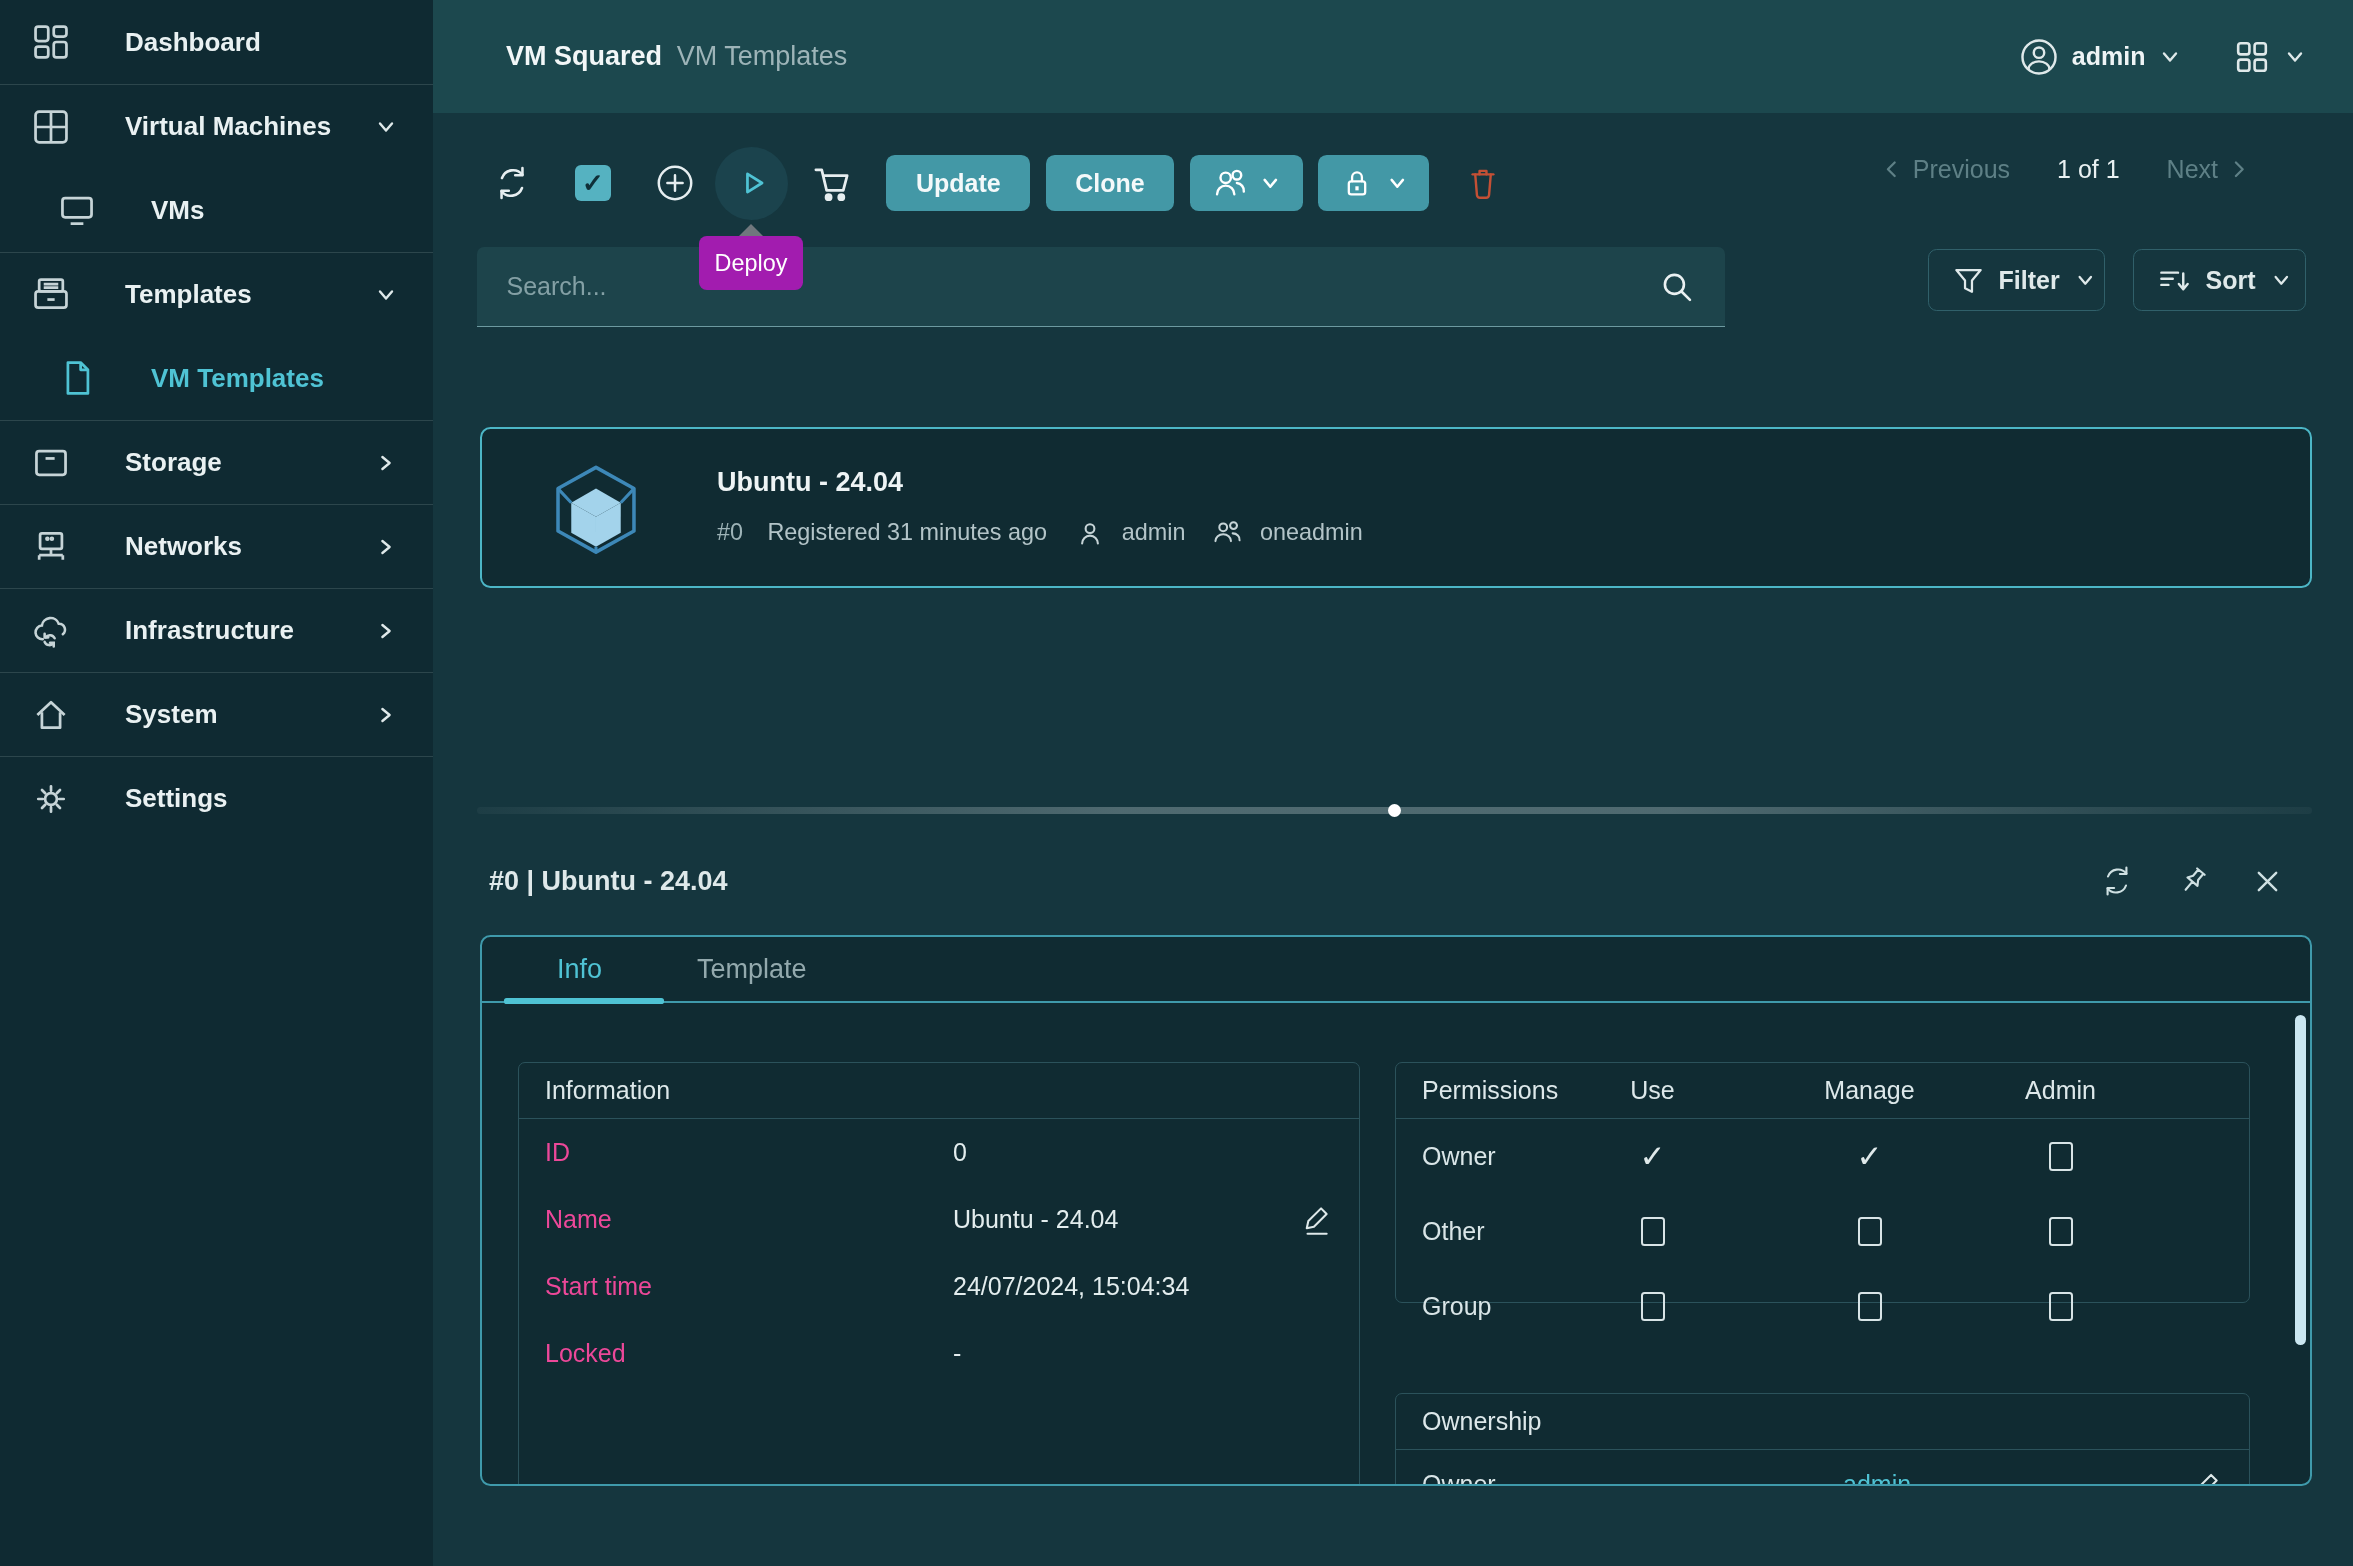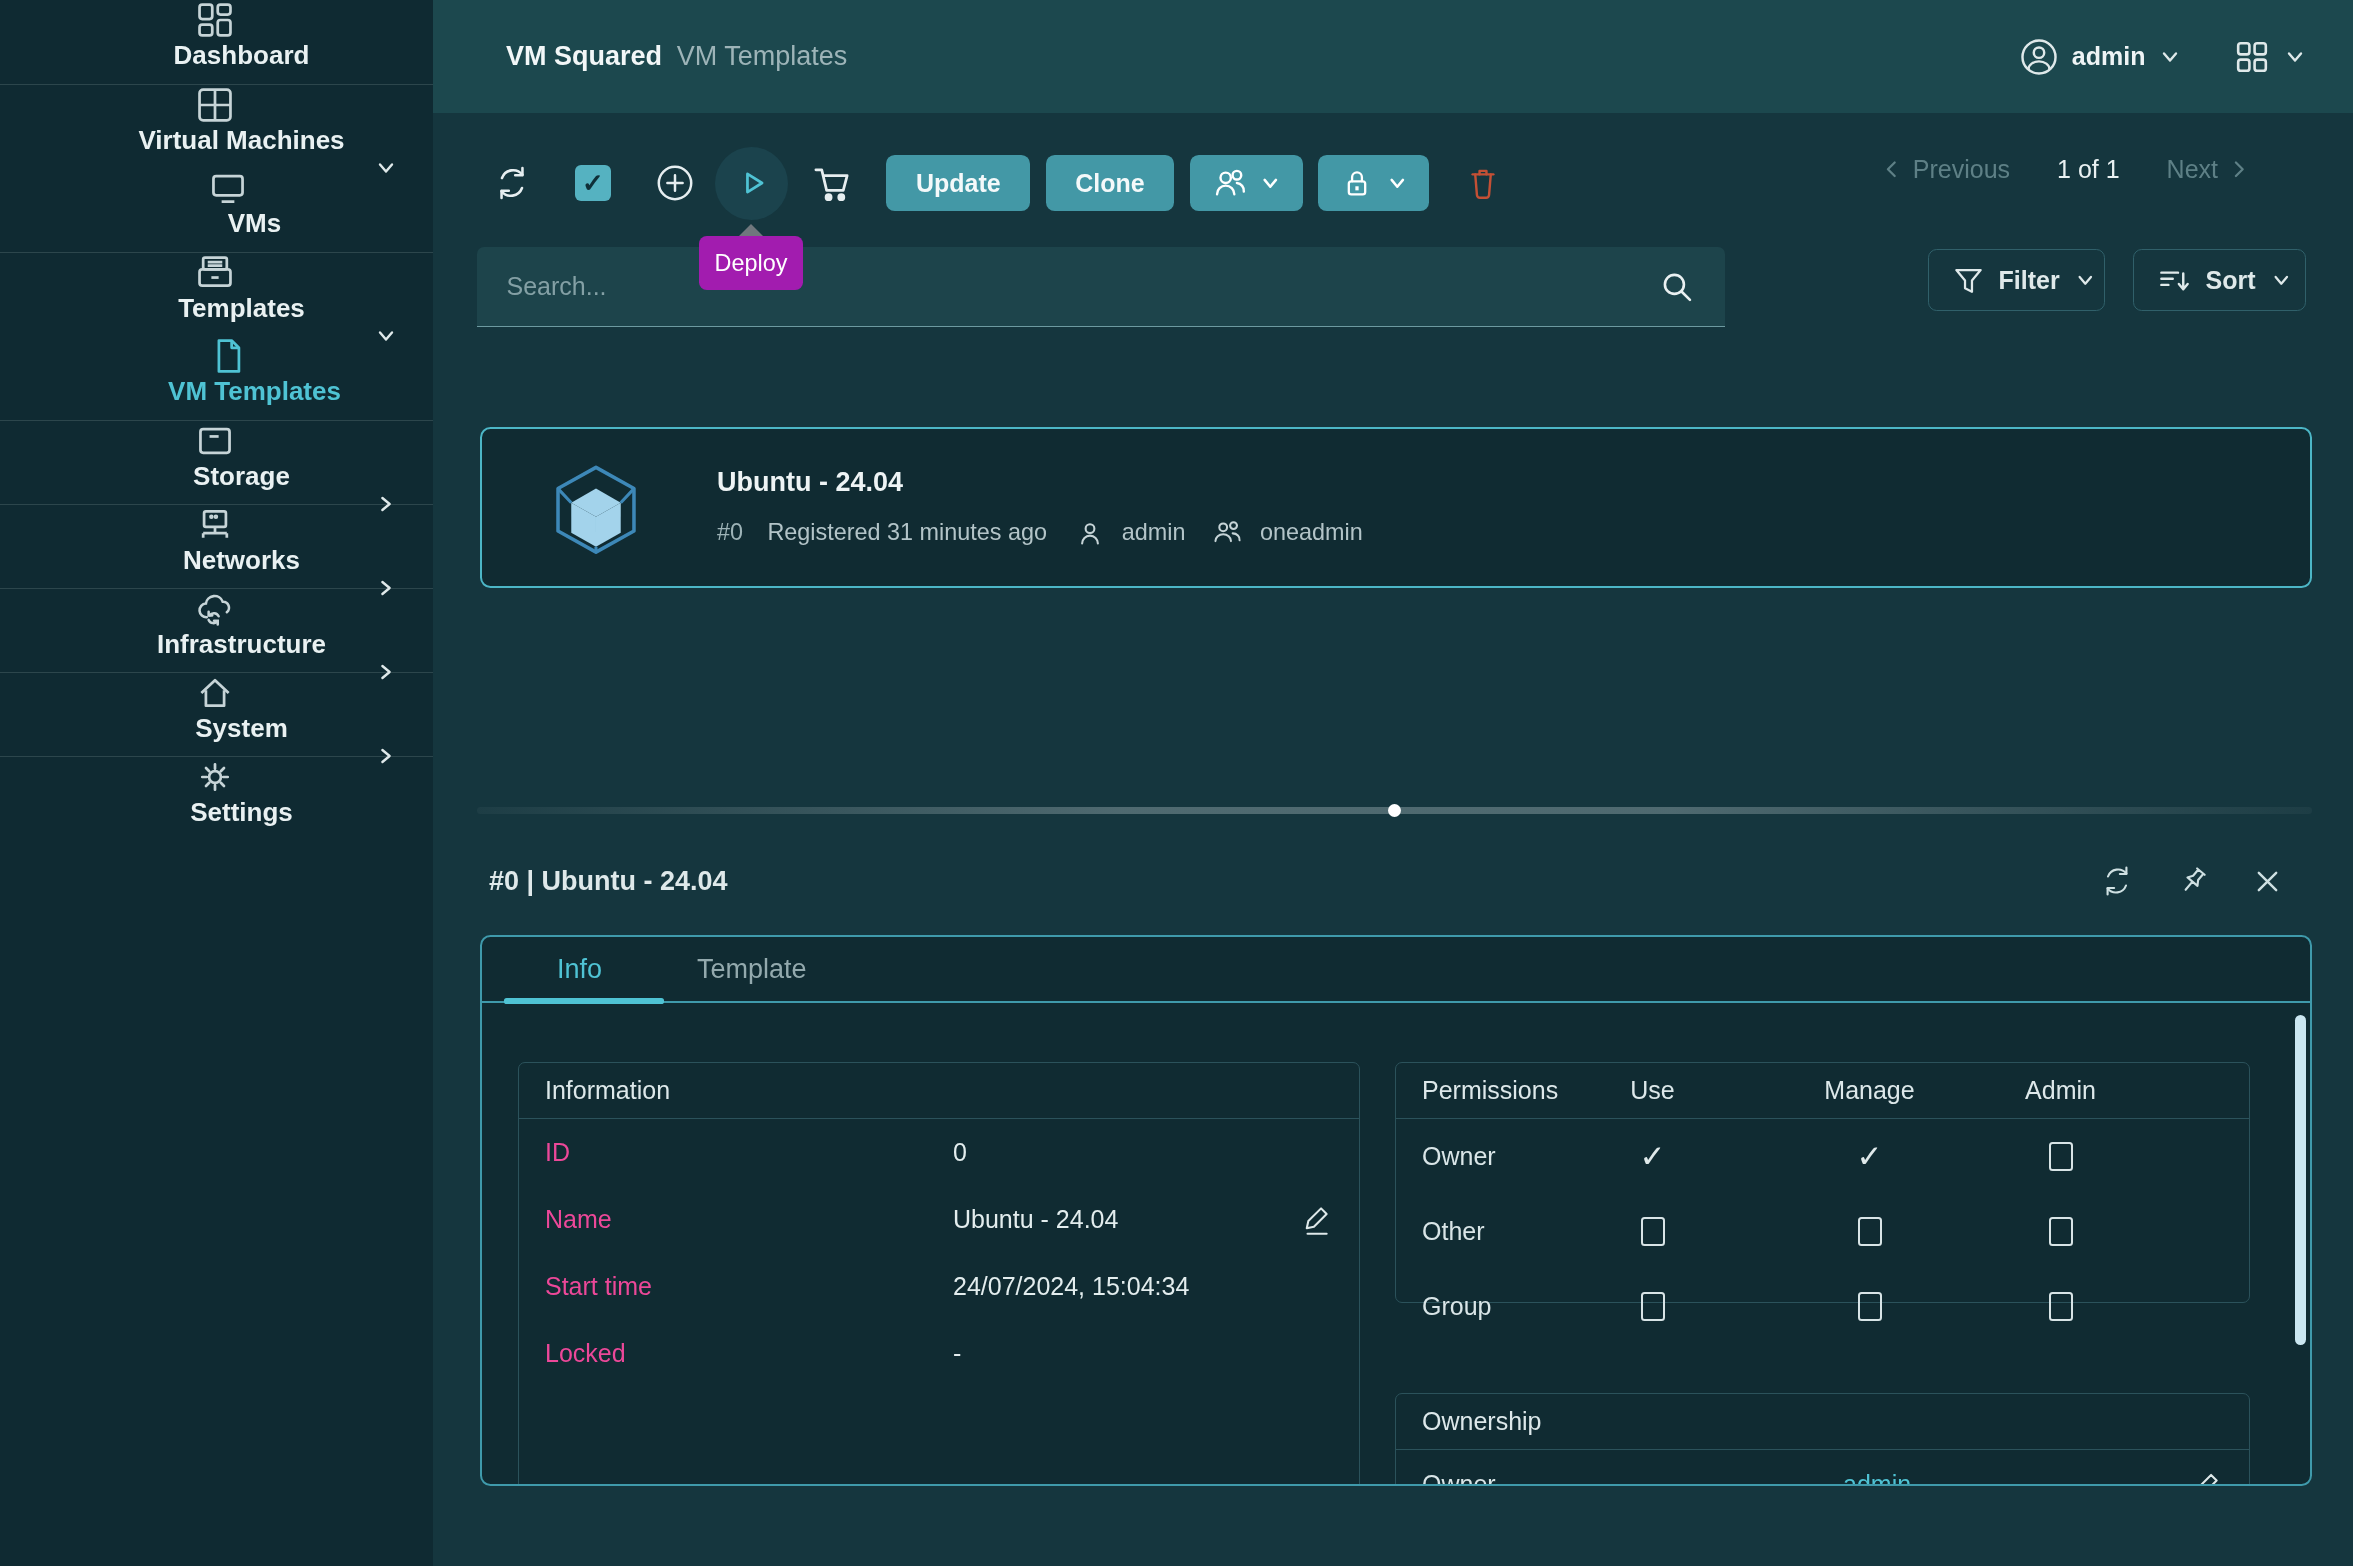--- a/index.html
+++ b/index.html
@@ -21,21 +21,21 @@
   html,body{width:2354px;height:1567px;overflow:hidden;}
   body{background:var(--content-bg);font-family:"Liberation Sans",sans-serif;color:var(--txt);}
   svg{display:block;}
 
   
   .sidebar{position:absolute;left:0;top:0;bottom:0;width:433px;background:var(--sidebar-bg);z-index:5;}
   .logo-row{height:115px;display:flex;align-items:center;padding:0 33px;}
   .logo-mark{width:52px;height:52px;flex:0 0 auto;}
   .brand{font-size:31px;font-weight:bold;letter-spacing:1.7px;margin-left:15.6px;color:#fff;}
   .collapse{margin-left:auto;color:#cfdcde;}
-  .nav-item{height:84px;display:flex;align-items:center;padding:0 35px 0 31px;cursor:pointer;flex-direction:column;}
+  .nav-item{height:84px;display:flex;align-items:center;padding:0 35px 0 31px;cursor:pointer;}
   .nav-item .ic{width:40px;height:40px;color:#c6d4d7;flex:0 0 auto;}
   .nav-item .lbl{font-size:26px;font-weight:600;margin-left:54px;color:var(--txt);}
   .nav-item .chev{margin-left:auto;color:#dfe9ea;}
   .nav-item.sub{padding-left:57px;}
   .nav-item.sub .lbl{}
   .nav-item.active .lbl{color:var(--accent);}
   .nav-item.active .ic{color:var(--accent);}
   .nav-item.divided{border-top:1.7px solid rgba(198,216,220,0.16);}
 
   

